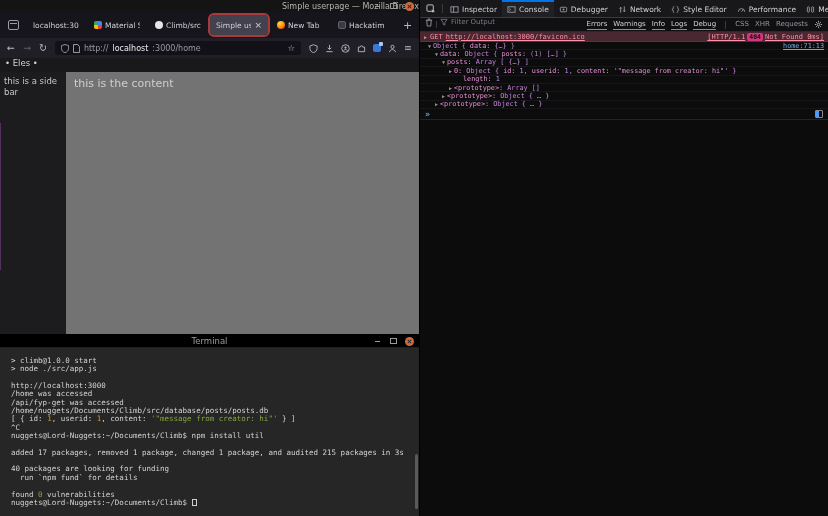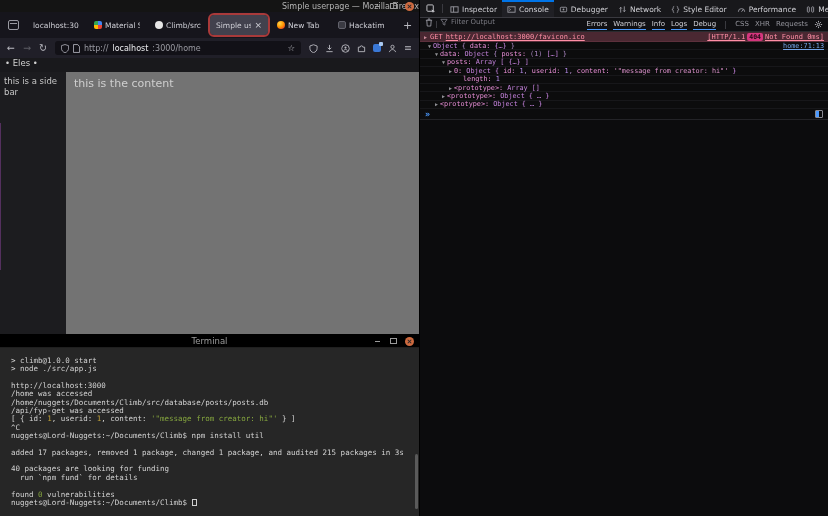--- a/index.html
+++ b/index.html
@@ -213,22 +213,22 @@
       <span class="wb wb-max"></span>
       <span class="wb wb-close"></span>
     </span>
   </div>
   <div class="term-body">
       <div class="tline"><span>&gt; climb@1.0.0 start</span></div>
       <div class="tline"><span>&gt; node ./src/app.js</span></div>
       <div class="tline">&nbsp;</div>
       <div class="tline"><span>http://localhost:3000</span></div>
       <div class="tline"><span>/home was accessed</span></div>
+      <div class="tline"><span>/api/fyp-get was accessed</span></div>
       <div class="tline"><span>/home/nuggets/Documents/Climb/src/database/posts/posts.db</span></div>
-      <div class="tline"><span>/api/fyp-get was accessed</span></div>
       <div class="tline"><span>[ { id: </span><span class="t-y">1</span><span>, userid: </span><span class="t-y">1</span><span>, content: </span><span class="t-g">'"message from creator: hi"'</span><span> } ]</span></div>
       <div class="tline"><span>^C</span></div>
       <div class="tline"><span>nuggets@Lord-Nuggets:~/Documents/Climb$ npm install util</span></div>
       <div class="tline">&nbsp;</div>
       <div class="tline"><span>added 17 packages, removed 1 package, changed 1 package, and audited 215 packages in 3s</span></div>
       <div class="tline">&nbsp;</div>
       <div class="tline"><span>40 packages are looking for funding</span></div>
       <div class="tline"><span>  run `npm fund` for details</span></div>
       <div class="tline">&nbsp;</div>
       <div class="tline"><span>found </span><span class="t-g">0</span><span> vulnerabilities</span></div>

